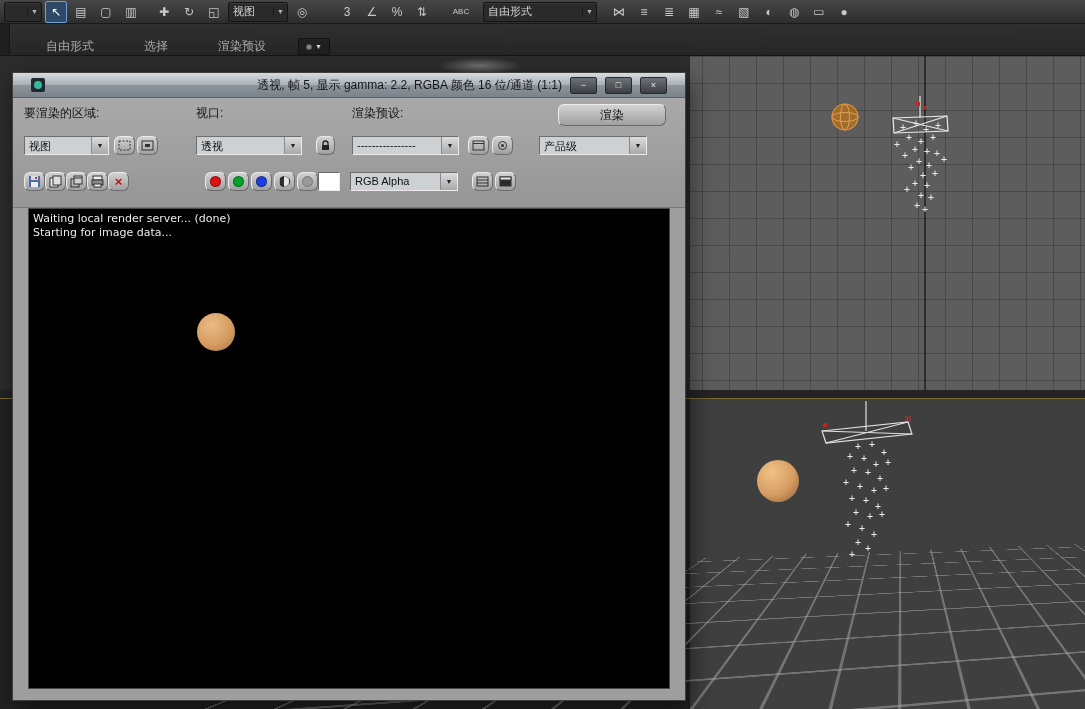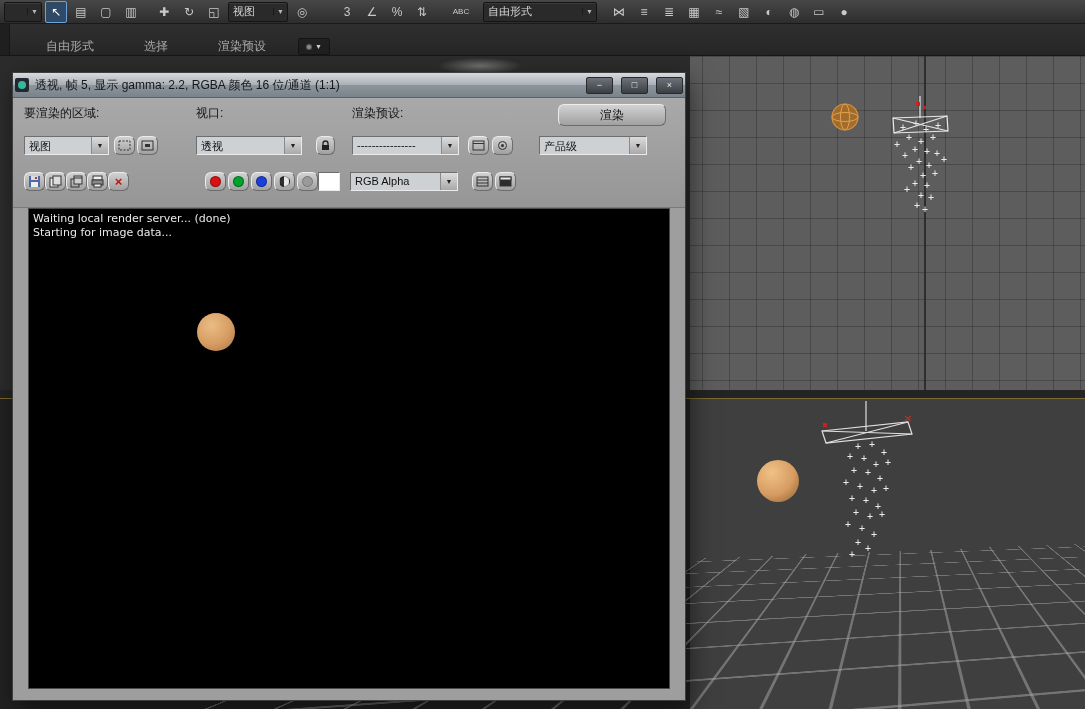--- a/index.html
+++ b/index.html
@@ -87,23 +87,24 @@
       repeating-linear-gradient(0deg, rgba(168,168,168,.5) 0 1.5px, transparent 1.5px 30px),
       repeating-linear-gradient(90deg, rgba(168,168,168,.5) 0 1.5px, transparent 1.5px 30px);
   }
   
   .render-window{
     position:absolute;left:12px;top:72px;width:674px;height:629px;box-sizing:border-box;
     background:#9e9e9e;border:1px solid #3f3f3f;box-shadow:4px 9px 24px rgba(0,0,0,.55);
     z-index:10;display:flex;flex-direction:column;
   }
   .rw-titlebar{
-    height:24px;flex:0 0 auto;display:flex;align-items:center;padding:0 2px;gap:6px;
+    height:24px;flex:0 0 auto;display:flex;align-items:center;padding:0 18px;gap:6px;
     background:linear-gradient(#d7dbdf,#aab1b7 48%,#8d959c 52%,#7b838a);
     border-bottom:1px solid #5e6368;
+    text-align:right;
   }
   .rw-title-icon{
     width:14px;height:14px;border-radius:2px;background:#22282d;flex:0 0 auto;
     display:flex;align-items:center;justify-content:center;
   }
   .rw-title-icon span{width:8px;height:8px;border-radius:50%;background:#35b8a0;display:block;}
   .rw-title-text{flex:1;font-size:12px;color:#15181b;white-space:nowrap;overflow:hidden;}
   .rw-btn{
     width:25px;height:15px;margin-left:2px;flex:0 0 auto;border-radius:2px;
     background:linear-gradient(#6d7278,#3b3f43);border:1px solid #272a2d;

